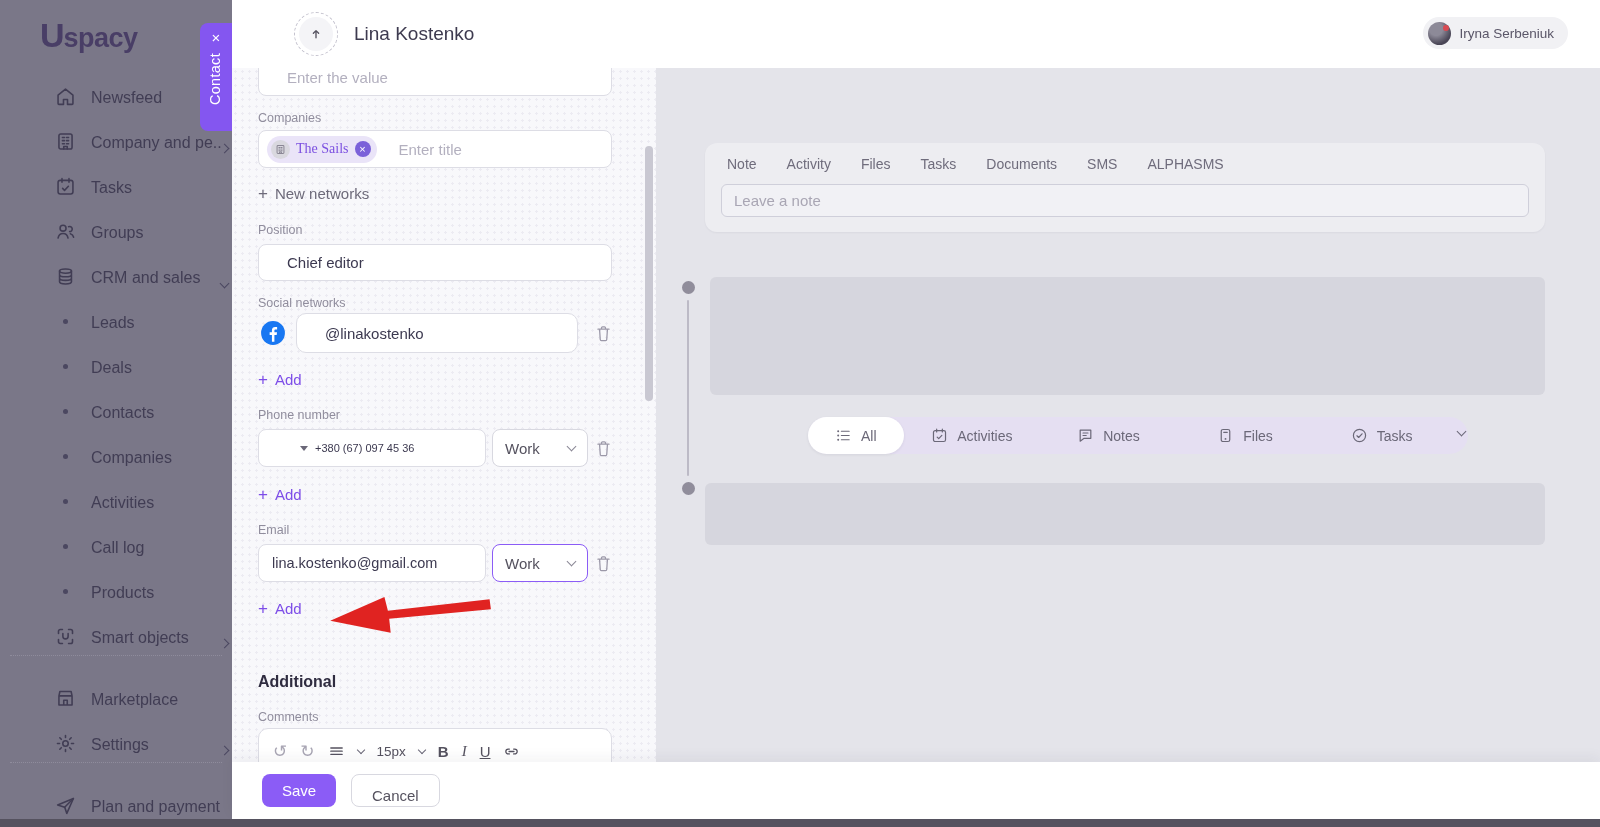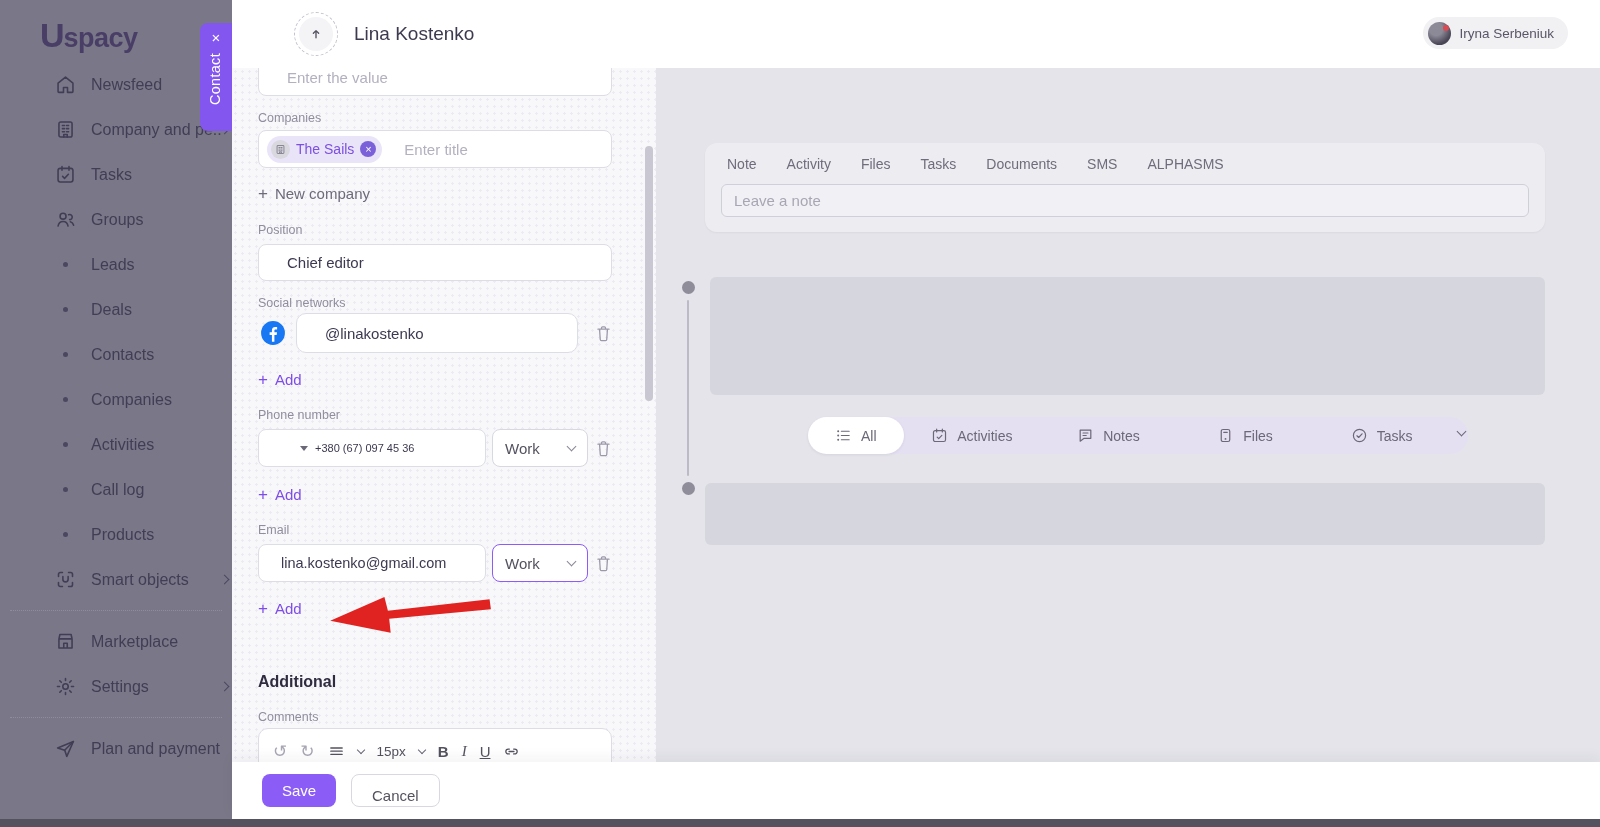--- a/index.html
+++ b/index.html
@@ -6,21 +6,21 @@
   html,body{width:1600px;height:827px;}
   body{position:relative;overflow:hidden;font-family:"Liberation Sans",sans-serif;background:#fff;}
   .ico svg{display:block;fill:none;stroke:currentColor;stroke-width:1.8;stroke-linecap:round;stroke-linejoin:round;}
 
   
   #sidebar{position:absolute;left:0;top:0;width:232px;height:827px;background:#7a7788;color:#413d54;overflow:hidden;}
   #logo{display:flex;align-items:baseline;padding:16px 0 0 40px;height:62px;color:#493e66;}
   #logo .mark{font-size:34px;font-weight:bold;letter-spacing:-1px;}
   #logo .rest{font-size:27px;font-weight:bold;letter-spacing:-.5px;}
   #side-items{list-style:none;}
-  .side-item{display:flex;align-items:center;height:45px;padding:0 4px 0 54px;font-size:16px;cursor:pointer;}
+  .side-item{display:flex;align-items:flex-end;height:45px;padding:0 4px 0 54px;font-size:16px;cursor:pointer;}
   .side-item .icon-slot{width:22px;height:22px;margin-right:15px;flex:0 0 22px;display:flex;align-items:center;justify-content:center;}
   .side-item .icon-slot svg{width:21px;height:21px;}
   .side-item.sub{padding-left:60px;}
   .side-item.sub .icon-slot{width:10px;flex:0 0 10px;margin-right:21px;}
   .dot{width:5px;height:5px;border-radius:50%;background:#4b4760;display:block;}
   .side-label{white-space:nowrap;overflow:hidden;}
   .chev-slot{margin-left:auto;display:flex;align-items:center;color:#4b4760;}
   .chev{width:7px;height:7px;border-right:1.8px solid currentColor;border-bottom:1.8px solid currentColor;display:inline-block;}
   .chev.right{transform:rotate(-45deg);}
   .chev.down{transform:rotate(45deg);margin-top:-3px;}
@@ -45,21 +45,21 @@
   
   #form-col{position:absolute;left:232px;top:68px;width:424px;height:694px;background-color:#f8f8fb;background-image:radial-gradient(circle,#ecebf2 1px,transparent 1.2px);background-size:7px 7px;overflow:hidden;z-index:2;}
   .fld-label{position:absolute;font-size:12.5px;color:#908d9d;}
   .inp{position:absolute;height:38px;background:#fff;border:1px solid #dddde5;border-radius:8px;font-family:"Liberation Sans",sans-serif;font-size:15px;color:#3c3950;padding:0 28px;outline:none;}
   .inp::placeholder{color:#b3b0bf;}
   #top-input{left:26px;top:-10px;width:354px;}
   #companies-box{position:absolute;left:26px;top:62px;width:354px;height:38px;background:#fff;border:1px solid #dddde5;border-radius:8px;display:flex;align-items:center;padding:0 8px;}
   #company-chip{display:flex;align-items:center;background:#eae4f8;border-radius:14px;height:27px;padding:0 6px 0 4px;gap:6px;}
   #chip-company-icon{width:19px;height:19px;border-radius:50%;background:#d9d8df;color:#8a8795;display:flex;align-items:center;justify-content:center;}
   #chip-company-icon svg{width:11px;height:11px;stroke-width:2.2;}
-  #company-chip .chip-label{font-size:14px;color:#7b4fe0;}
+  #company-chip .chip-label{font-size:14px;color:#7b4fe0;font-family:Liberation Serif, serif;}
   #chip-close{width:16px;height:16px;border-radius:50%;background:#7b61d9;color:#fff;font-size:11px;line-height:16px;text-align:center;cursor:pointer;}
   #company-placeholder{margin-left:22px;font-size:15px;color:#b3b0bf;}
   .add-link{position:absolute;display:flex;align-items:center;gap:7px;font-size:15px;color:#7d4de8;cursor:pointer;}
   .add-link .plus{font-size:17px;line-height:15px;}
   #new-company{left:26px;top:117px;color:#6d6a7a;}
   #add-social{left:26px;top:303px;}
   #add-phone{left:26px;top:418px;}
   #add-email{left:26px;top:532px;}
   #lbl-companies{left:26px;top:43px;}
   #lbl-position{left:26px;top:155px;}
@@ -78,21 +78,21 @@
   #flag{width:24px;height:16px;border-radius:2px;overflow:hidden;flex:0 0 24px;cursor:pointer;}
   #flag .b{height:8px;background:#3f5ce0;}
   #flag .y{height:8px;background:#f7d33e;}
   #flag-caret{width:0;height:0;border-left:4px solid transparent;border-right:4px solid transparent;border-top:5px solid #6b6878;cursor:pointer;}
   #phone-value{font-size:11px;color:#3c3950;white-space:nowrap;}
   .sel{position:absolute;width:96px;height:38px;background:#fff;border:1px solid #d8d8e0;border-radius:8px;display:flex;align-items:center;justify-content:space-between;padding:0 12px;font-size:15px;color:#55525f;cursor:pointer;}
   .sel .chev{color:#8a8795;}
   #sel-phone{left:260px;top:361px;}
   #sel-email{left:260px;top:476px;border:1.6px solid #8b5cf6;}
   #lbl-email{left:26px;top:455px;}
-  #email-input{left:26px;top:476px;width:228px;height:38px;font-size:14.5px;padding:0 22px;}
+  #email-input{left:26px;top:476px;width:228px;height:38px;font-size:14.5px;padding:0 13px;}
   #red-arrow{position:absolute;left:90px;top:520px;width:175px;height:50px;z-index:3;}
   #heading-additional{position:absolute;left:26px;top:605px;font-size:16px;font-weight:bold;color:#2f2c40;}
   #lbl-comments{left:26px;top:642px;}
   #comments-toolbar{position:absolute;left:26px;top:660px;width:354px;height:46px;background:#fff;border:1px solid #dddde5;border-radius:10px;display:flex;align-items:center;padding:0 14px;gap:13px;color:#55525f;}
   .tb{display:flex;align-items:center;gap:4px;cursor:pointer;}
   .tb svg{width:17px;height:17px;}
   .tb.muted{color:#a9a6b4;font-size:17px;}
   #tb-size{font-size:13.5px;color:#55525f;}
   .tb .chev{width:6px;height:6px;border-width:1.6px;color:#6b6878;}
   #tb-bold{font-weight:bold;font-size:15px;}
@@ -171,20 +171,32 @@
       <li class="side-item">
         <span class="icon-slot ico">
           <svg viewBox="0 0 24 24">
             <circle cx="9.2" cy="8.2" r="3.4"></circle>
             <path d="M3.5 19.5c.6-3.3 2.8-5.2 5.7-5.2s5.1 1.9 5.7 5.2M15.5 6.6a2.9 2.9 0 1 1 1.2 5.5M17.5 14.6c2 .5 3.3 1.9 3.8 4"></path>
           </svg>
         </span>
         <span class="side-label">Groups</span>
         <span class="chev-slot"></span>
       </li>
+      <li class="side-item">
+        <span class="icon-slot ico">
+          <svg viewBox="0 0 24 24">
+            <ellipse cx="12" cy="5.8" rx="6.8" ry="2.4"></ellipse>
+            <path d="M5.2 5.8v4.1c0 1.3 3 2.4 6.8 2.4s6.8-1.1 6.8-2.4V5.8M5.2 9.9V14c0 1.3 3 2.4 6.8 2.4s6.8-1.1 6.8-2.4V9.9M5.2 14v4.1c0 1.3 3 2.4 6.8 2.4s6.8-1.1 6.8-2.4V14"></path>
+          </svg>
+        </span>
+        <span class="side-label">CRM and sales</span>
+        <span class="chev-slot">
+          <span class="chev down"></span>
+        </span>
+      </li>
       <li class="side-item sub">
         <span class="icon-slot ico">
           <span class="dot"></span>
         </span>
         <span class="side-label">Leads</span>
         <span class="chev-slot"></span>
       </li>
       <li class="side-item sub">
         <span class="icon-slot ico">
           <span class="dot"></span>
@@ -306,21 +318,21 @@
             <path d="M8.5 7.5h2.3M13.2 7.5h2.3M8.5 11h2.3M13.2 11h2.3M8.5 14.5h2.3M13.2 14.5h2.3M10 20.5v-2.8h4v2.8"></path>
           </svg>
         </span>
       <span class="chip-label">The Sails</span>
       <span id="chip-close">×</span>
     </span>
     <span id="company-placeholder">Enter title</span>
   </div>
   <div class="add-link" id="new-company">
     <span class="plus">+</span>
-    <span>New company</span>
+    <span>New networks</span>
   </div>
 
   <label class="fld-label" id="lbl-position">Position</label>
   <input id="position-input" class="inp" value="Chief editor" style="">
 
   <label class="fld-label" id="lbl-social">Social networks</label>
   <span id="fb-icon" class="ico">
       <svg viewBox="0 0 24 24">
         <circle cx="12" cy="12" r="11" fill="#1877f2" stroke="none"></circle>
         <path fill="#fff" stroke="none" d="M13.3 20v-6.2h2.1l.3-2.4h-2.4V9.9c0-.7.2-1.2 1.2-1.2h1.3V6.5c-.2 0-1-.1-1.8-.1-1.8 0-3 1.1-3 3.1v1.9H8.9v2.4H11V20z"></path>

